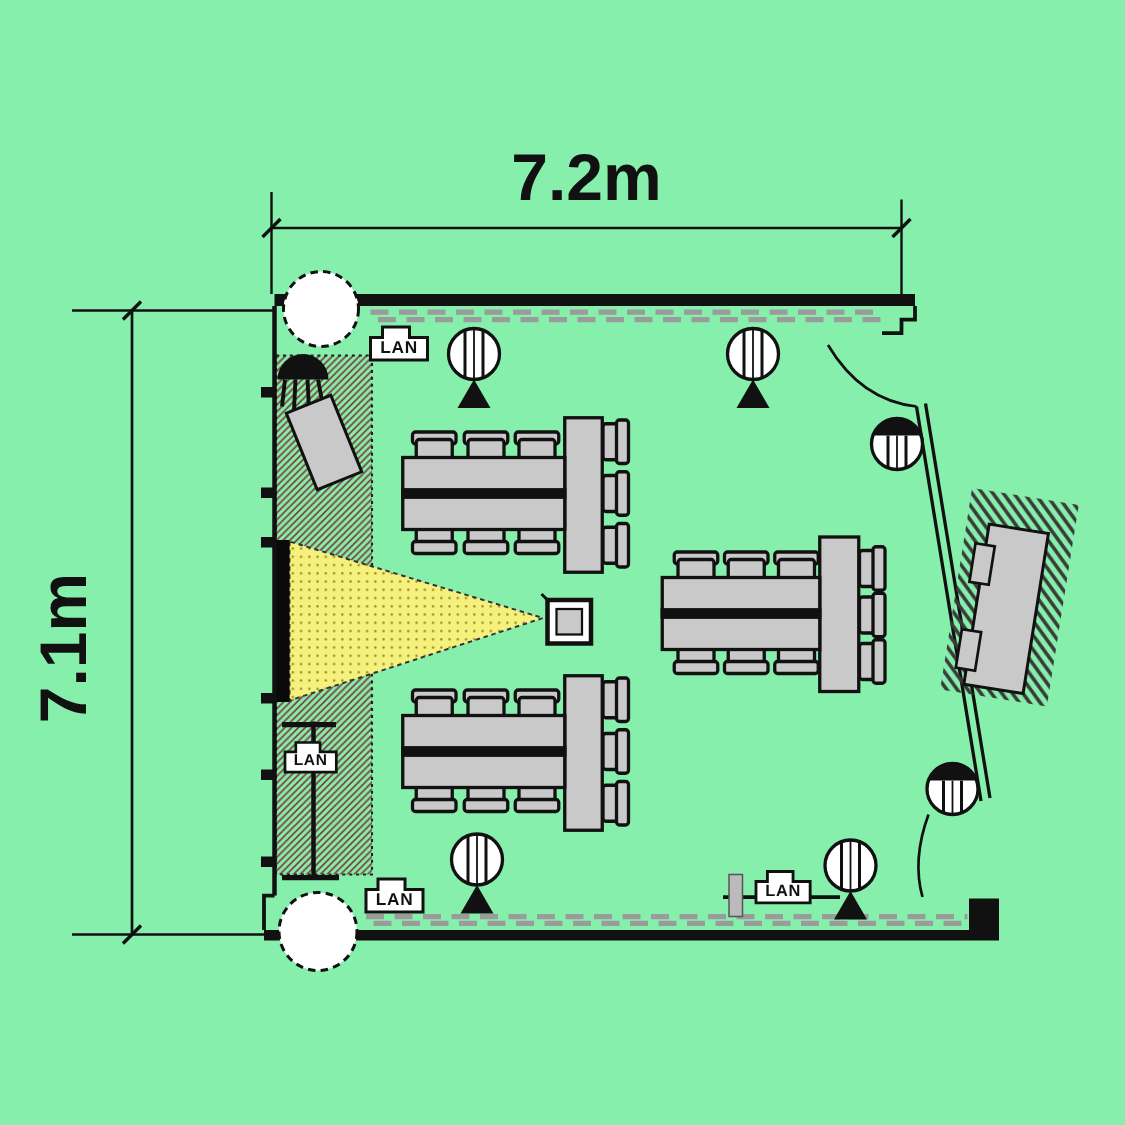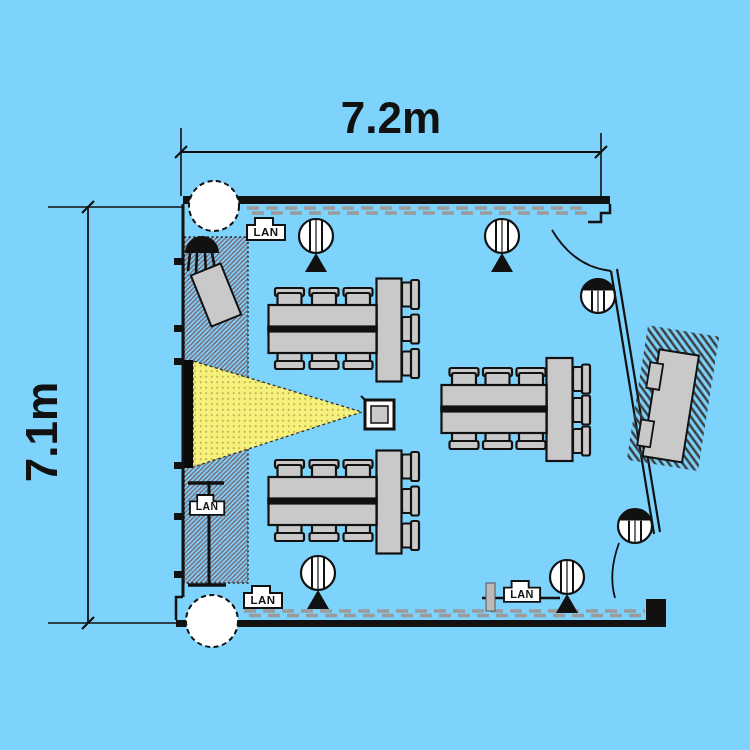--- a/index.html
+++ b/index.html
@@ -1,16 +1,16 @@
 <!DOCTYPE html>
 <html><head>
 <meta charset="utf-8">
 <style>
   html,body{margin:0;padding:0;background:#ffffff;}
-  .stage{width:750px;height:750px;position:relative;background:#7dd3fc;overflow:hidden;}
+  .stage{width:750px;height:750px;position:relative;background:#86efac;overflow:hidden;}
   svg{display:block;}
   text{font-family:"Liberation Sans", sans-serif;fill:#111;}
   .dim-text{font-size:44px;font-weight:600;}
   .lan-text{font-size:11.5px;font-weight:700;letter-spacing:.5px;}
 </style>
 </head>
 <body>
 
 <div class="stage">
 <svg width="750" height="750" viewBox="0 0 750 750">

